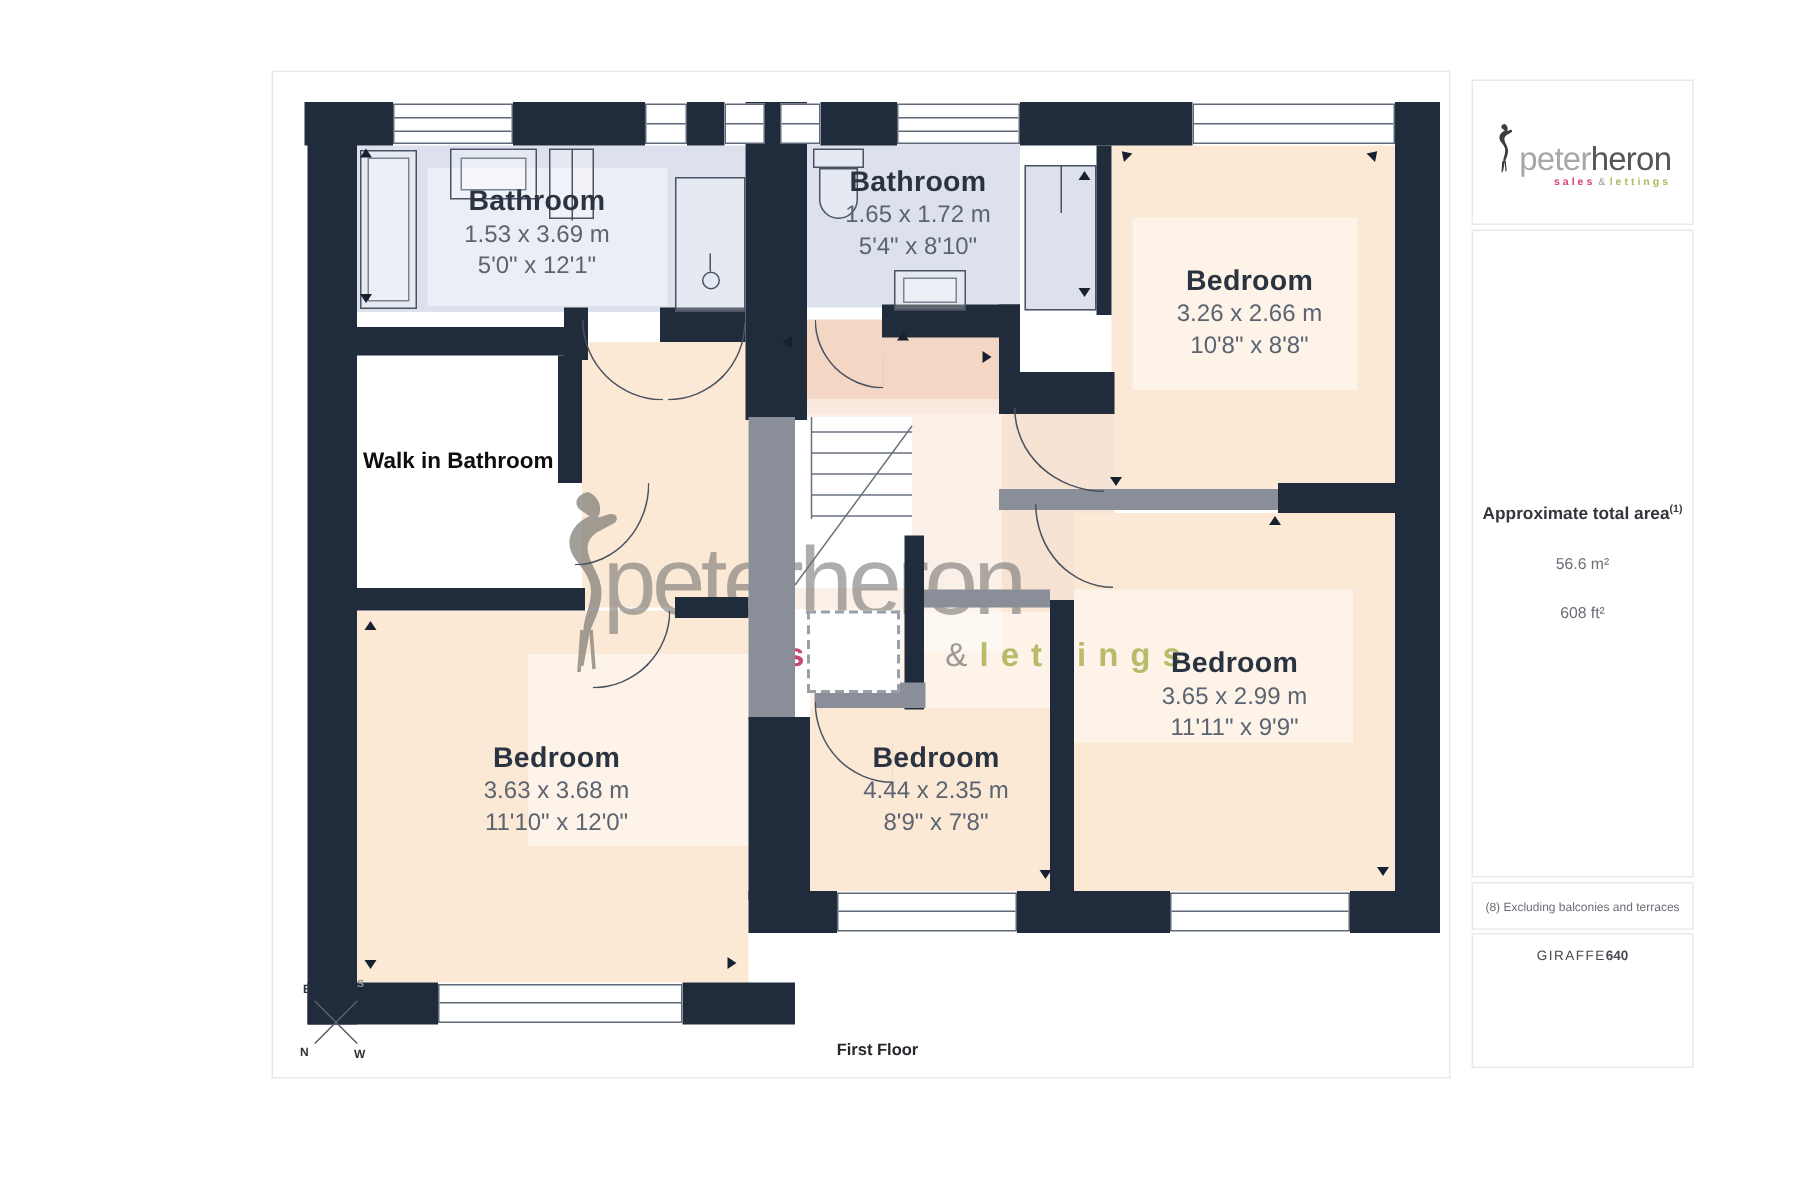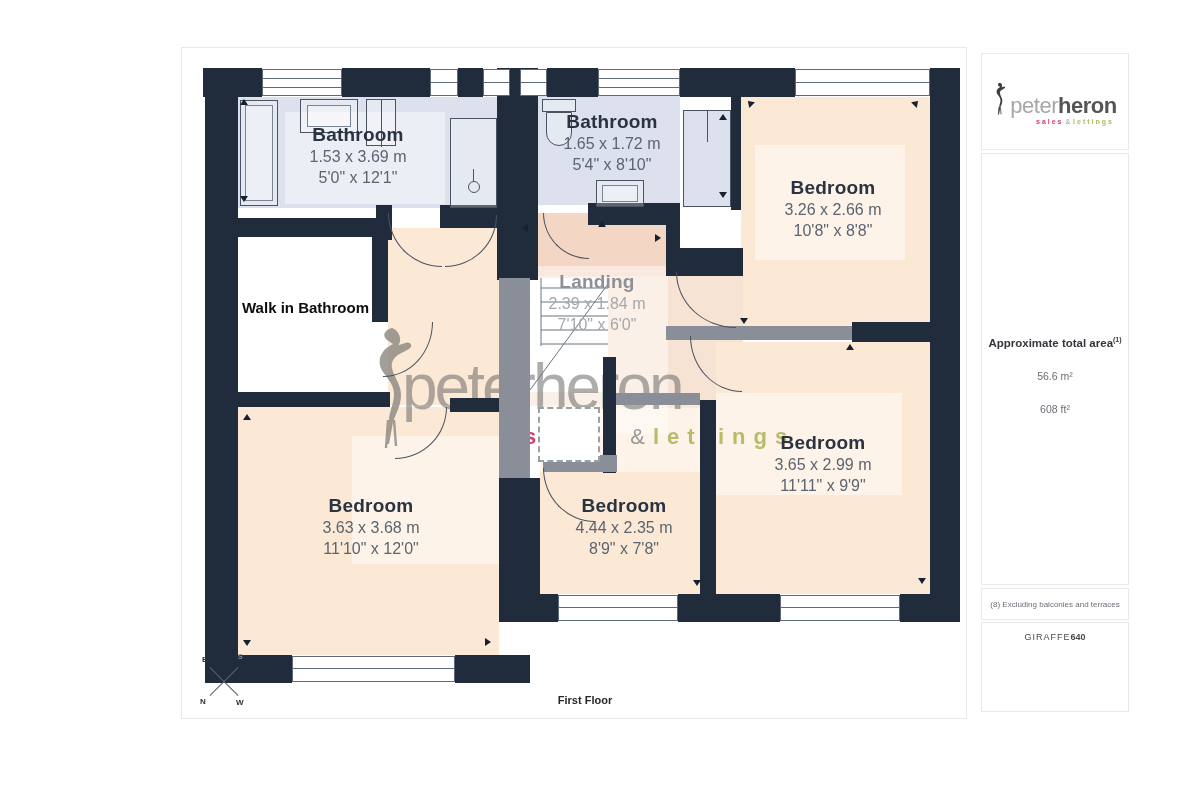--- a/index.html
+++ b/index.html
@@ -32,21 +32,21 @@
   
   .wm-text{position:absolute;font-size:64px;font-weight:400;color:rgba(106,106,104,.55);letter-spacing:-3px;white-space:nowrap;}
   .wm-sub{position:absolute;font-size:22px;font-weight:bold;white-space:nowrap;}
   .wm-sales{color:rgba(190,38,88,.85);letter-spacing:9px;}
   .wm-amp{color:rgba(130,130,130,.8);letter-spacing:2px;font-weight:400;}
   .wm-lettings{color:rgba(176,182,92,.9);letter-spacing:8px;}
   
   .logo-row{display:flex;align-items:flex-end;justify-content:center;padding-top:28px;}
   .logo-text{font-size:22px;letter-spacing:-.5px;line-height:20px;}
   .lg-peter{color:#a7a7a9;text-align:right;}
-  .lg-heron{color:#545557;font-weight:bold;}
+  .lg-heron{color:#545557;font-weight:normal;}
   .logo-sub{text-align:right;font-size:7px;font-weight:bold;padding-right:14px;margin-top:2px;}
   .ls-sales{color:#d64069;letter-spacing:2px;}
   .ls-amp{color:#9a9a9a;letter-spacing:1px;font-weight:400;}
   .ls-lettings{color:#b2b85c;letter-spacing:2px;}
   .area-label{font-size:11.5px;font-weight:bold;color:#33363b;text-align:center;}
   .area-label sup{font-size:7px;}
   .area-val{font-size:10.5px;color:#6a6f76;text-align:center;margin-top:21px;}
   .fn-text{font-size:8px;color:#6a6f76;text-align:center;}
   .disc-text{font-size:8.5px;color:#6a6f76;text-align:center;line-height:11px;padding:10px 8px 0 8px;}
   .giraffe{font-size:9px;color:#46494e;text-align:center;letter-spacing:1px;margin-top:9px;}
@@ -224,25 +224,20 @@
   <div class="room-label" style="left:532px;top:111px;width:160px;">
     <div class="rt">Bathroom</div>
     <div class="rd">1.65 x 1.72 m</div>
     <div class="rd">5'4" x 8'10"</div>
   </div>
   <div class="room-label" style="left:743px;top:177px;width:180px;">
     <div class="rt">Bedroom</div>
     <div class="rd">3.26 x 2.66 m</div>
     <div class="rd">10'8" x 8'8"</div>
   </div>
-  <div class="room-label gray" style="left:512px;top:271px;width:170px;">
-    <div class="rt">Landing</div>
-    <div class="rd">2.39 x 1.84 m</div>
-    <div class="rd">7'10" x 6'0"</div>
-  </div>
   <div class="wardrobe-label" style="left:228px;top:299px;width:155px;">Walk in Bathroom</div>
   <div class="room-label" style="left:281px;top:495px;width:180px;">
     <div class="rt">Bedroom</div>
     <div class="rd">3.63 x 3.68 m</div>
     <div class="rd">11'10" x 12'0"</div>
   </div>
   <div class="room-label" style="left:534px;top:495px;width:180px;">
     <div class="rt">Bedroom</div>
     <div class="rd">4.44 x 2.35 m</div>
     <div class="rd">8'9" x 7'8"</div>

